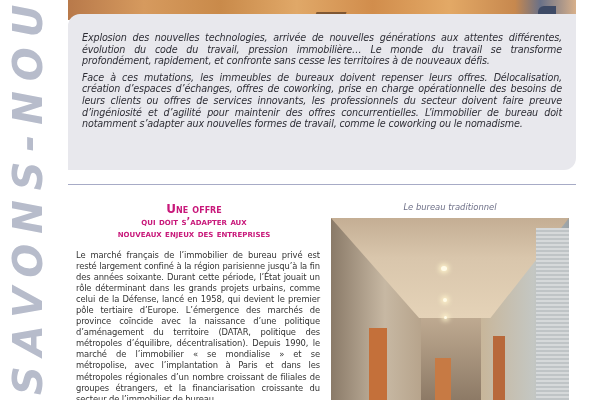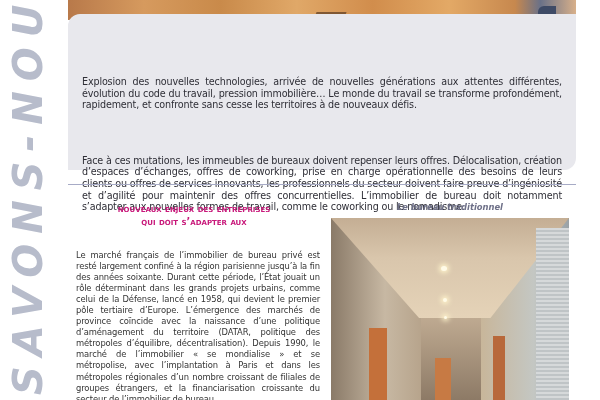--- a/index.html
+++ b/index.html
@@ -30,44 +30,44 @@
     .banner-mark2 { position: absolute; left: 470px; top: 6px; width: 18px; height: 14px; background: #3e4a66; border-radius: 6px 0 0 0; }
 
     .intro-box {
       position: absolute; left: 68px; top: 14px; width: 508px; height: 156px;
       background: #e8e8ed;
       border-radius: 12px 0 12px 0;
       padding: 18px 14px 0 14px;
     }
     .intro-box p {
       font-family: "DejaVu Sans", sans-serif;
-      font-size: 9.6px; line-height: 11.6px;
+      font-style: italic; font-size: 9.6px; line-height: 11.6px;
       color: #2e2e36; margin-bottom: 5px;
-      text-align: justify; letter-spacing: -0.15px; margin-top: 44px;
+      text-align: justify; letter-spacing: -0.15px;
     }
 
     .divider { position: absolute; left: 68px; top: 184px; width: 508px; height: 1px; background: #a7abc6; }
 
     .section-heading {
       position: absolute; left: 74px; top: 203px; width: 240px;
       text-align: center; color: #c8187a;
       font-family: "DejaVu Sans", sans-serif; font-weight: bold;
       font-size: 9.8px; line-height: 12.6px; font-variant: small-caps;
     }
     .section-heading .line1 { font-size: 12px; }
 
     .body-text {
       position: absolute; left: 76px; top: 250px; width: 244px;
       font-family: "DejaVu Sans", sans-serif; font-size: 8.4px; line-height: 11.05px;
       color: #333; text-align: justify; letter-spacing: -0.12px;
     }
 
     .photo-caption {
       position: absolute; left: 331px; top: 202px; width: 238px; text-align: center;
-      font-family: "DejaVu Sans", sans-serif; font-style: italic; font-weight: bold;
+      font-family: "DejaVu Sans", sans-serif; font-style: italic; font-weight: normal;
       font-size: 8.4px; color: #6e7088;
     }
     .photo {
       position: absolute; left: 331px; top: 218px; width: 238px; height: 182px; overflow: hidden;
       background: linear-gradient(180deg, #a08870 0%, #c9b49a 45%, #8d7a66 100%);
     }
     .ceiling { position: absolute; left: 0; top: 0; width: 238px; height: 100px;
       background: linear-gradient(180deg, #c4ae94 0%, #d9c6ac 40%, #e5d3b8 100%);
       clip-path: polygon(0 0, 100% 0, 67% 100%, 37% 100%); }
     .wall-left { position: absolute; left: 0; top: 0; width: 90px; height: 182px;
@@ -96,22 +96,23 @@
 </div>
 
 <div class="intro-box">
   <p>Explosion des nouvelles technologies, arrivée de nouvelles générations aux attentes différentes, évolution du code du travail, pression immobilière… Le monde du travail se transforme profondément, rapidement, et confronte sans cesse les territoires à de nouveaux défis.</p>
   <p>Face à ces mutations, les immeubles de bureaux doivent repenser leurs offres. Délocalisation, création d’espaces d’échanges, offres de coworking, prise en charge opérationnelle des besoins de leurs clients ou offres de services innovants, les professionnels du secteur doivent faire preuve d’ingéniosité et d’agilité pour maintenir des offres concurrentielles. L’immobilier de bureau doit notamment s’adapter aux nouvelles formes de travail, comme le coworking ou le nomadisme.</p>
 </div>
 
 <div class="divider"></div>
 
 <div class="section-heading">
+  <div class="line1">Une offre</div>
+  <div>qui doit s’adapter aux</div>
   <div>nouveaux enjeux des entreprises</div>
-  <div>qui doit s’adapter aux</div>
 </div>
 
 <div class="body-text">Le marché français de l’immobilier de bureau privé est resté largement confiné à la région parisienne jusqu’à la fin des années soixante. Durant cette période, l’État jouait un rôle déterminant dans les grands projets urbains, comme celui de la Défense, lancé en 1958, qui devient le premier pôle tertiaire d’Europe. L’émergence des marchés de province coïncide avec la naissance d’une politique d’aménagement du territoire (DATAR, politique des métropoles d’équilibre, décentralisation). Depuis 1990, le marché de l’immobilier « se mondialise » et se métropolise, avec l’implantation à Paris et dans les métropoles régionales d’un nombre croissant de filiales de groupes étrangers, et la financiarisation croissante du secteur de l’immobilier de bureau.</div>
 
 <div class="photo-caption">Le bureau traditionnel</div>
 
 <div class="photo">
   <div class="wall-left"></div>
   <div class="wall-right"></div>
   <div class="ceiling"></div>

